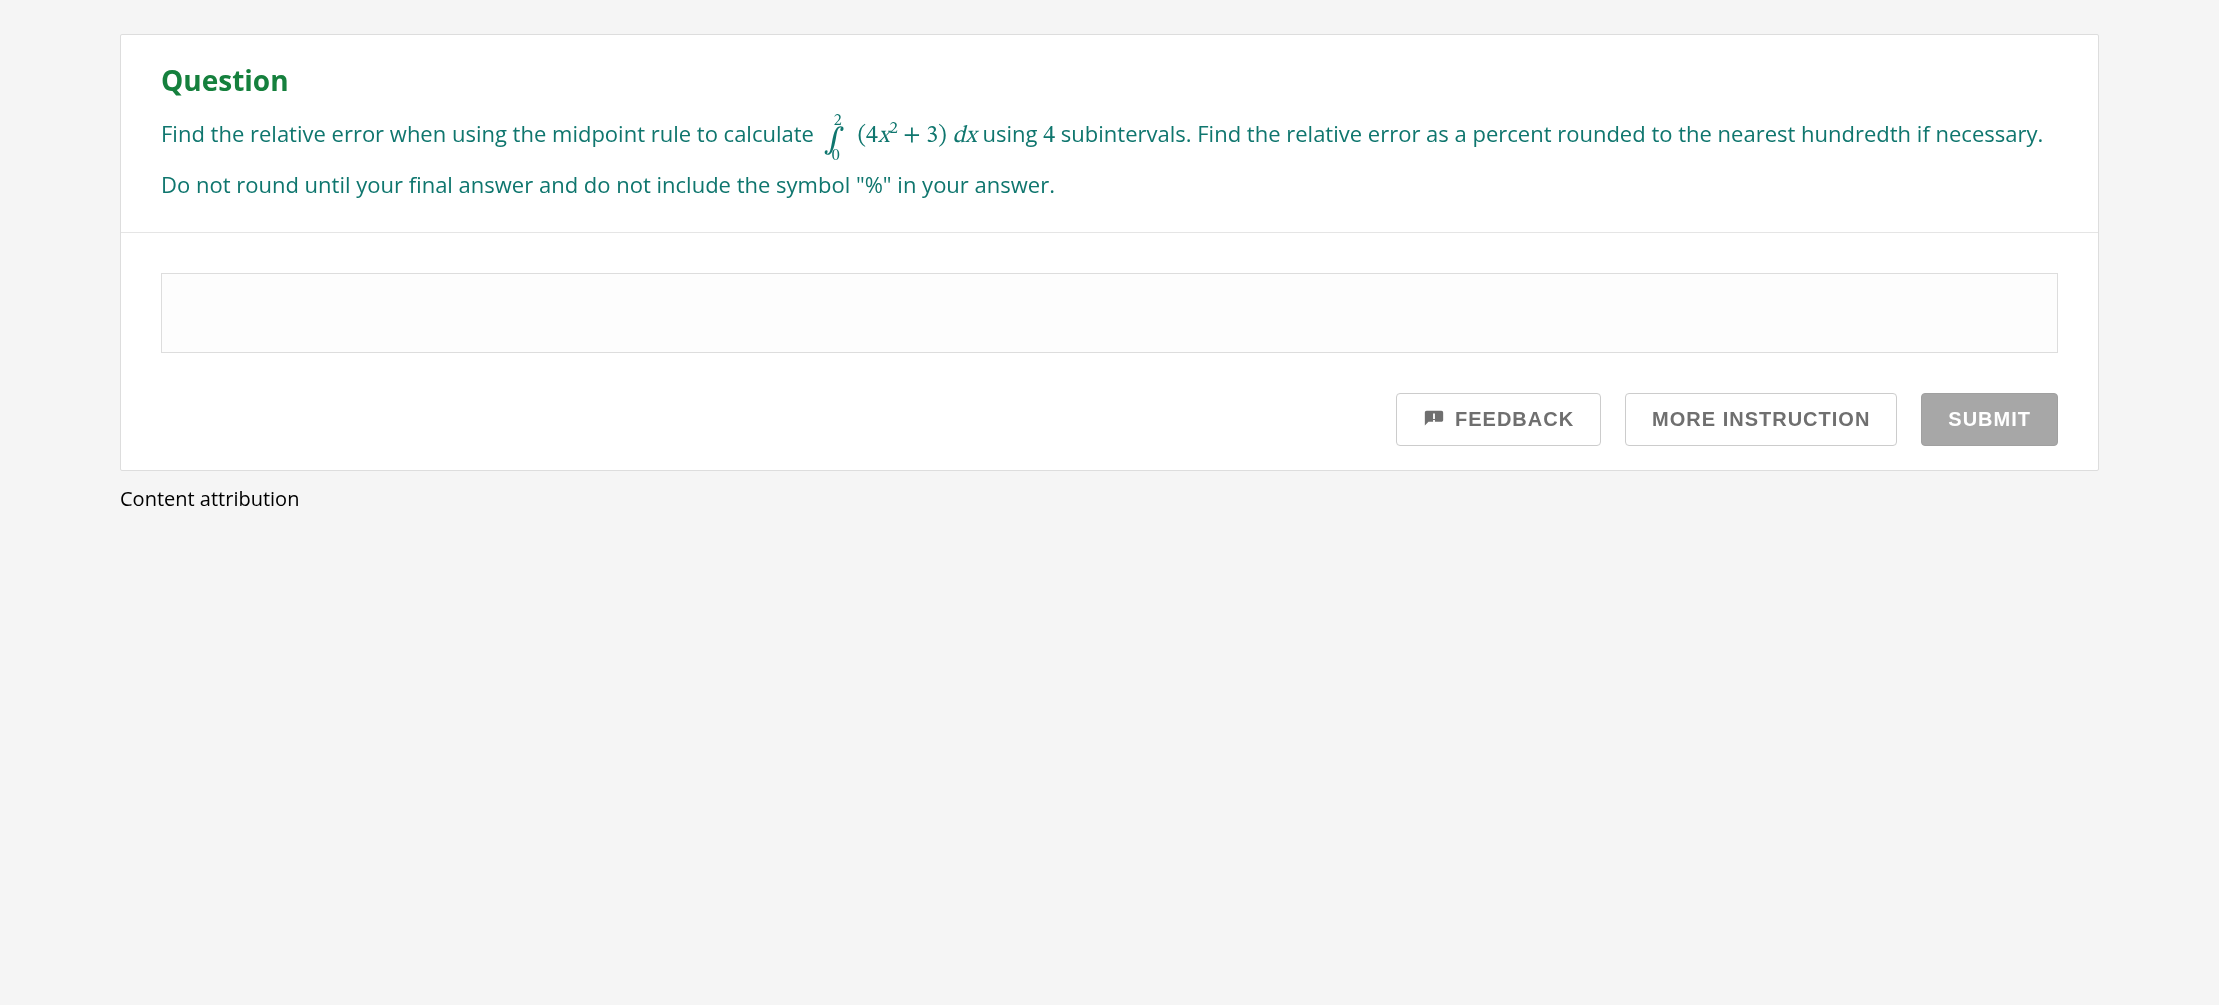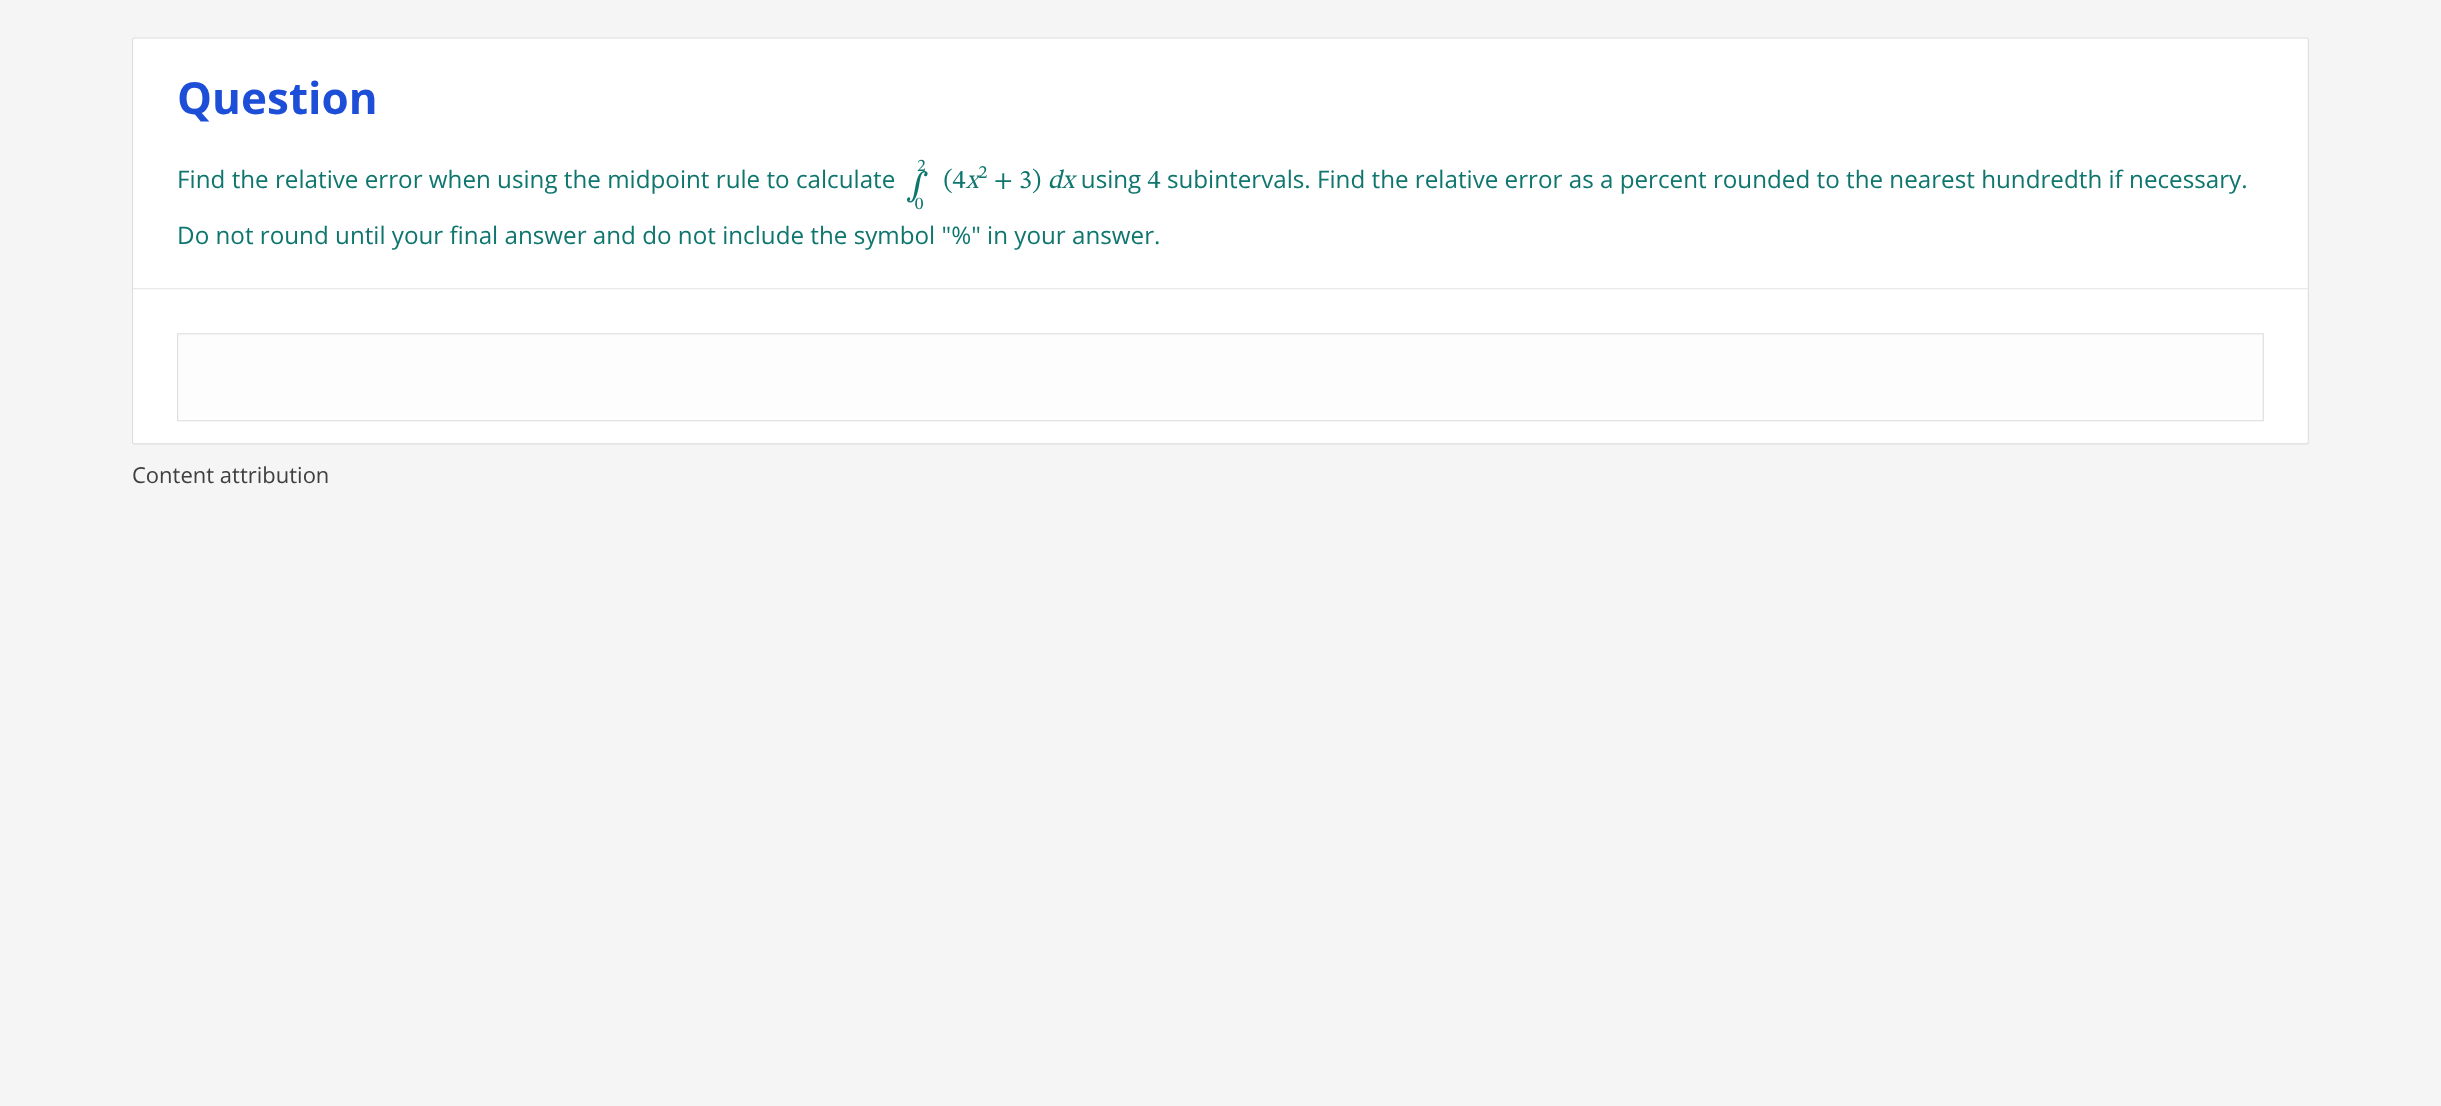--- a/index.html
+++ b/index.html
@@ -18,24 +18,24 @@
   .card {
     background: #fff;
     border: 1px solid #ddd;
     border-radius: 2px;
   }
   .section-question {
     padding: 26px 40px 30px 40px;
     border-bottom: 1px solid #e5e5e5;
   }
   .question-heading {
-    font-size: 40px;
+    font-size: 28px;
     font-weight: 700;
-    color: #1d4ed8;
-    margin: 0 0 28px 0;
+    color: #15803d;
+    margin: 0 0 16px 0;
   }
   .question-text {
     font-size: 22px;
     line-height: 1.66;
     color: #0f766e;
   }
   .question-text .math {
     font-family: "STIX Two Math", "Cambria Math", "Times New Roman", serif;
     font-size: 24px;
     white-space: nowrap;
@@ -113,21 +113,21 @@
     border: 1px solid #a0a0a0;
     color: #fff;
   }
   .feedback-icon-svg {
     width: 22px;
     height: 22px;
     flex-shrink: 0;
   }
   .attribution {
     font-size: 20px;
-    color: #404040;
+    color: #000000;
     margin-top: 14px;
   }
 </style>
 </head>
 <body>
 
 <div class="page">
 
   <div class="card">
 
@@ -136,18 +136,32 @@
       <div class="question-text">
         <span>Find the relative error when using the midpoint rule to calculate </span><span class="math"><span class="int">∫<span class="ub">2</span><span class="lb">0</span></span>&nbsp;&nbsp;(<span>4</span><span class="var">x</span><sup class="exp">2</sup>&nbsp;+&nbsp;<span>3</span>)&nbsp;<span class="var">d</span><span class="var">x</span></span><span> using </span><span class="inline-num">4</span><span> subintervals. Find the relative error as a percent rounded to the nearest hundredth if necessary. Do not round until your final answer and do not include the symbol "%" in your answer.</span>
       </div>
     </div>
 
 
     <div class="section-answer">
       <input type="text" class="answer-input" value="" style="">
     </div>
 
+    <div class="buttons-row">
+      <button class="btn btn-outline">
+        <svg class="feedback-icon-svg" viewBox="0 0 24 24" fill="#6f6f6f">
+          <path d="M20 2H4c-1.1 0-2 .9-2 2v14l4-4h14c1.1 0 2-.9 2-2V4c0-1.1-.9-2-2-2zm-7 9h-2V5h2v6zm0 3h-2v-2h2v2z"></path>
+        </svg>
+        <span>FEEDBACK</span>
+      </button>
+      <button class="btn btn-outline">
+        <span>MORE INSTRUCTION</span>
+      </button>
+      <button class="btn btn-submit">
+        <span>SUBMIT</span>
+      </button>
+    </div>
 
   </div>
 
   <div class="attribution">Content attribution</div>
 
 </div>
 
 </body></html>

